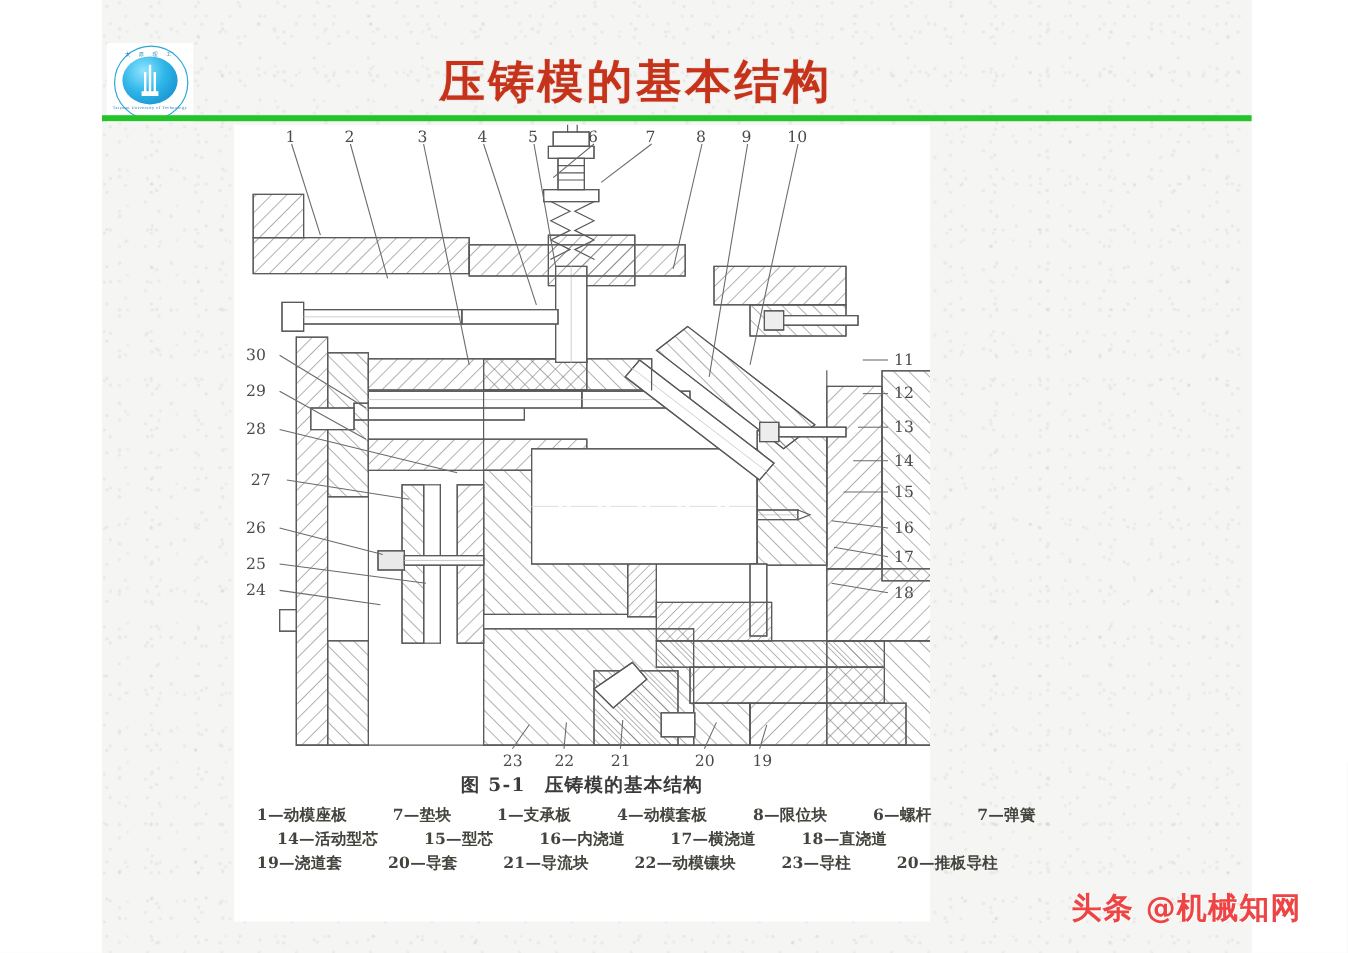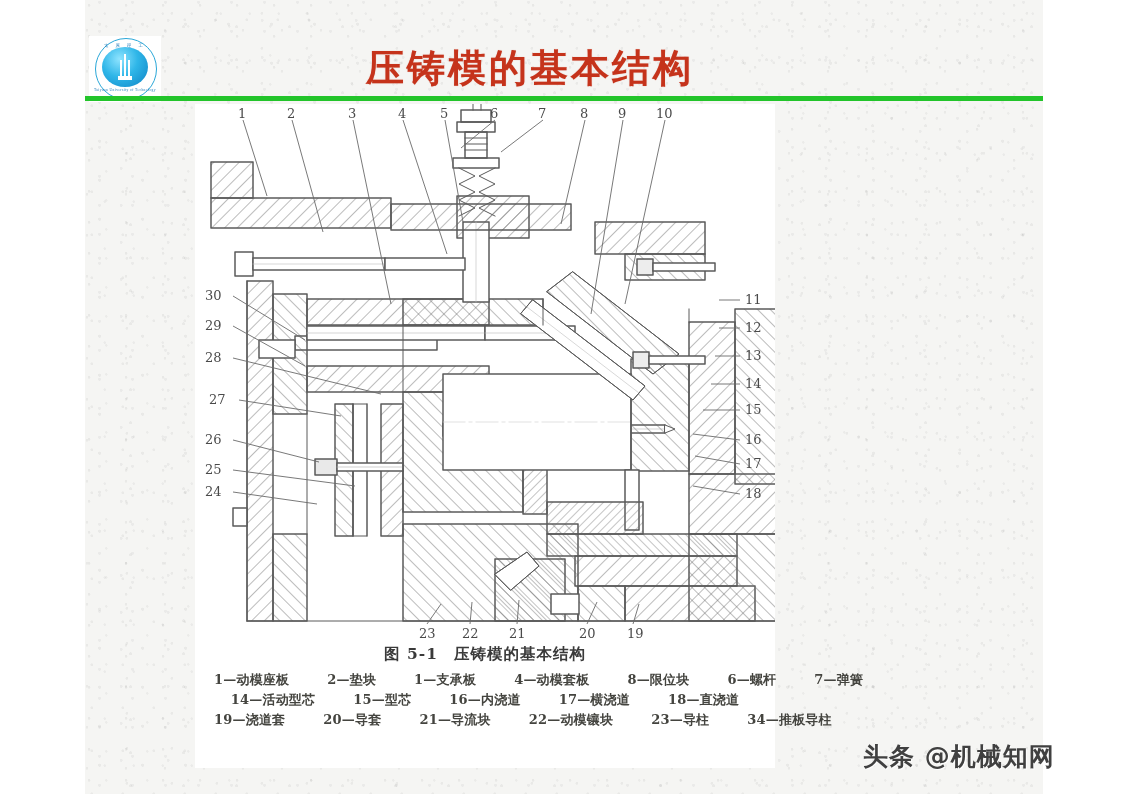--- a/index.html
+++ b/index.html
@@ -96,23 +96,23 @@
   #legend{
     position:absolute;left:0;top:566px;width:580px;
     font-family:"DejaVu Serif","Liberation Serif",serif;
     font-size:13px;color:#44443f;line-height:20px;font-weight:bold;
   }
   #legend .lrow{text-align:center;white-space:nowrap;letter-spacing:.2px;}
   #legend .litem{margin:0 19px;}
 
   
   #watermark{
-    position:absolute;left:863px;top:740px;
+    position:absolute;left:893px;top:740px;
     font-family:"DejaVu Sans","Liberation Sans",sans-serif;
-    font-size:25px;font-weight:bold;color:#404040;
+    font-size:25px;font-weight:bold;color:#ef4444;
     letter-spacing:1px;white-space:nowrap;
     text-shadow:1px 1px 0 rgba(255,255,255,.85);
   }
   .wm-at{font-family:"DejaVu Sans",sans-serif;}
 </style>
 </head>
 <body>
 
 <div id="slide-panel"></div>
 
@@ -392,27 +392,27 @@
       <text x="432" y="534">19</text>
     </g>
   </svg>
 
   <div id="figure-caption">
     <span class="fignum">图 5-1</span><span>压铸模的基本结构</span>
   </div>
 
   <div id="legend">
     <div class="lrow">
-      <span class="litem">1—动模座板</span><span class="litem">2—垫块</span><span class="litem">1—支承板</span><span class="litem">4—动模套板</span><span class="litem">8—限位块</span><span class="litem">6—螺杆</span><span class="litem">7—弹簧</span>
+      <span class="litem">1—动模座板</span><span class="litem">7—垫块</span><span class="litem">1—支承板</span><span class="litem">4—动模套板</span><span class="litem">8—限位块</span><span class="litem">6—螺杆</span><span class="litem">7—弹簧</span>
     </div>
     <div class="lrow">
       <span class="litem">14—活动型芯</span><span class="litem">15—型芯</span><span class="litem">16—内浇道</span><span class="litem">17—横浇道</span><span class="litem">18—直浇道</span>
     </div>
     <div class="lrow">
-      <span class="litem">19—浇道套</span><span class="litem">20—导套</span><span class="litem">21—导流块</span><span class="litem">22—动模镶块</span><span class="litem">23—导柱</span><span class="litem">34—推板导柱</span>
+      <span class="litem">19—浇道套</span><span class="litem">20—导套</span><span class="litem">21—导流块</span><span class="litem">22—动模镶块</span><span class="litem">23—导柱</span><span class="litem">20—推板导柱</span>
     </div>
   </div>
 
 </div>
 
 <div id="watermark">
   <span>头条</span>
   <span class="wm-at">@</span><span>机械知网</span>
 </div>
 

